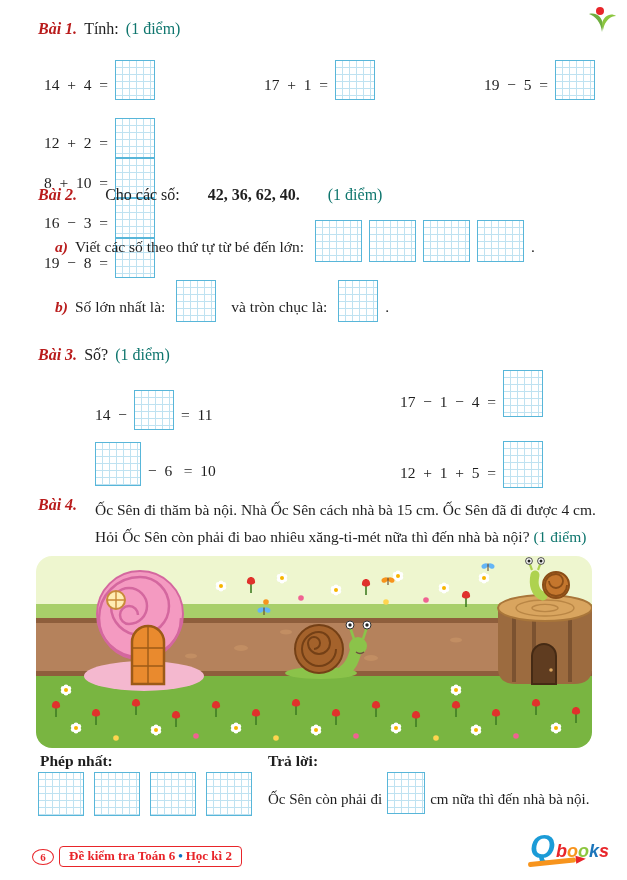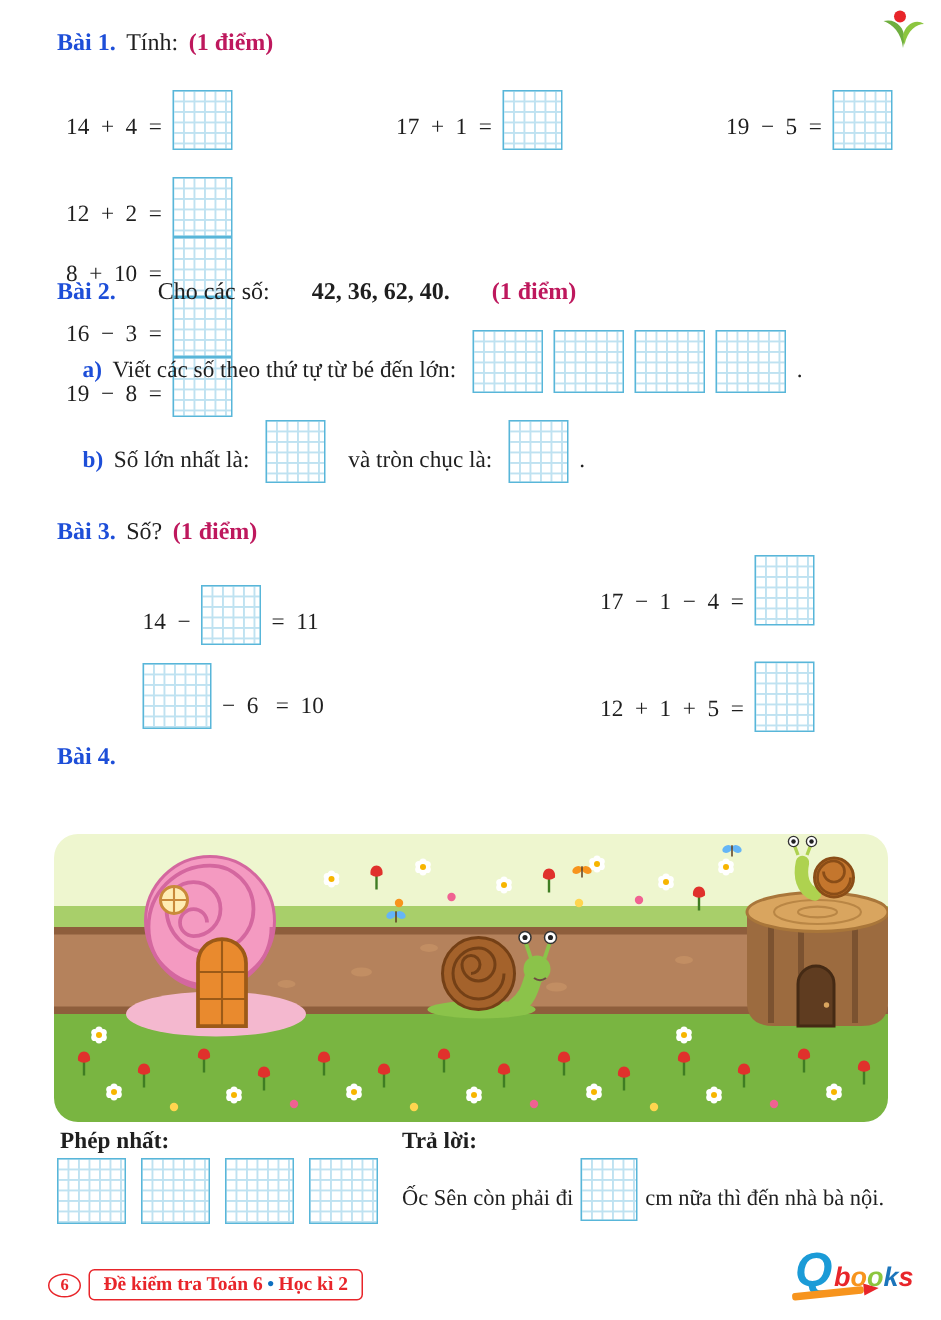--- a/index.html
+++ b/index.html
@@ -2,22 +2,22 @@
 <html><head>
 <meta charset="utf-8">
 <style>
   * { box-sizing: border-box; }
   html,body { margin:0; padding:0; background:#ffffff; }
   .page {
     position:relative; width:627px; height:880px; background:#fff;
     font-family:"Liberation Serif", serif; color:#1f1f1f; overflow:hidden;
   }
   .abs { position:absolute; }
-  .blue { color:#1d4ed8; font-weight:bold; }
-  .red  { color:#be185d; font-weight:bold; }
+  .blue { color:#b91c1c; font-weight:bold;font-style:italic; }
+  .red  { color:#0f766e; font-weight:normal; }
   .bold { font-weight:bold; }
   .hdr  { font-size:16px; display:flex; gap:7px; align-items:baseline; }
   .body-text { font-size:15.5px; }
 
   .gridbox {
     display:inline-block; background-color:#fff;
     border:1.4px solid #58b6d9;
     background-image:
       linear-gradient(#bfe2f1 1px, transparent 1px),
       linear-gradient(90deg, #bfe2f1 1px, transparent 1px);
@@ -156,20 +156,27 @@
     <span class="eqtext">−  6   =  10</span>
   </div>
 
   <div class="abs eq" style="top:438px; left:400px; height:50px;">
     <span class="eqtext">12  +  1  +  5  =</span>
     <span class="gridbox b4046"></span>
   </div>
 
   <div class="abs" style="top:496px; left:38px; right:28px;">
     <span class="blue abs" style="left:0; top:0; font-size:16px;">Bài 4.</span>
+    <div class="para" style="margin-left:57px;">
+      <div>Ốc Sên đi thăm bà nội. Nhà Ốc Sên cách nhà bà 15 cm. Ốc Sên đã đi được 4 cm.</div>
+      <div>
+        <span>Hỏi Ốc Sên còn phải đi bao nhiêu xăng-ti-mét nữa thì đến nhà bà nội?</span>
+        <span class="red">(1 điểm)</span>
+      </div>
+    </div>
   </div>
 
   <svg class="abs" style="top:556px; left:36px;" width="556" height="192" viewBox="0 0 556 192">
     <defs>
       <clipPath id="sceneClip">
           <rect x="0" y="0" width="556" height="192" rx="16"></rect>
         </clipPath>
       <g id="daisy">
         <circle cx="0" cy="-3.2" r="2.4" fill="#fff"></circle>
         <circle cx="2.8" cy="-1.6" r="2.4" fill="#fff"></circle>

